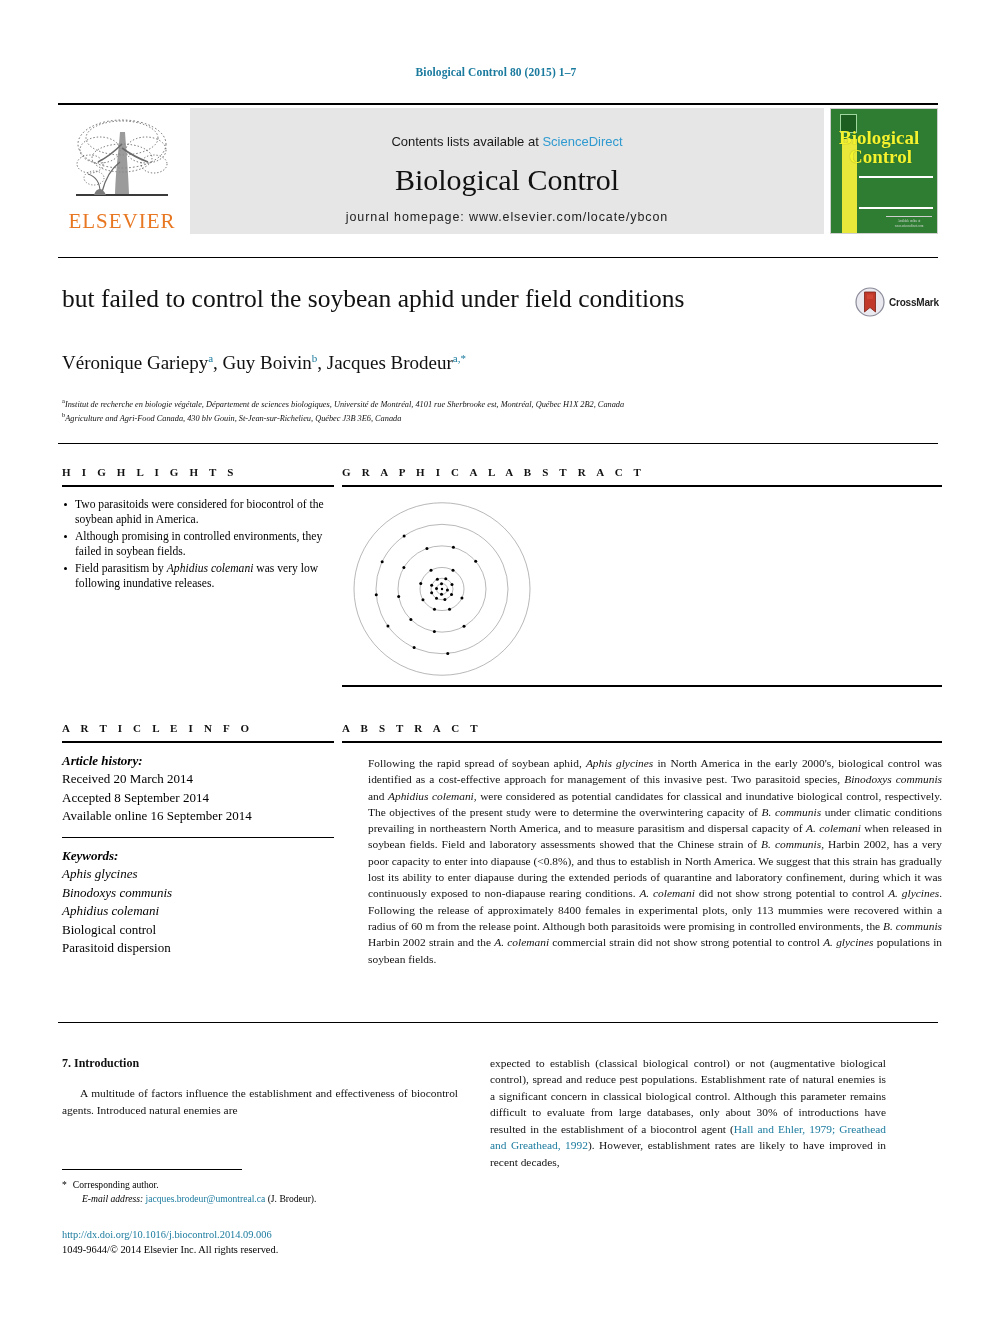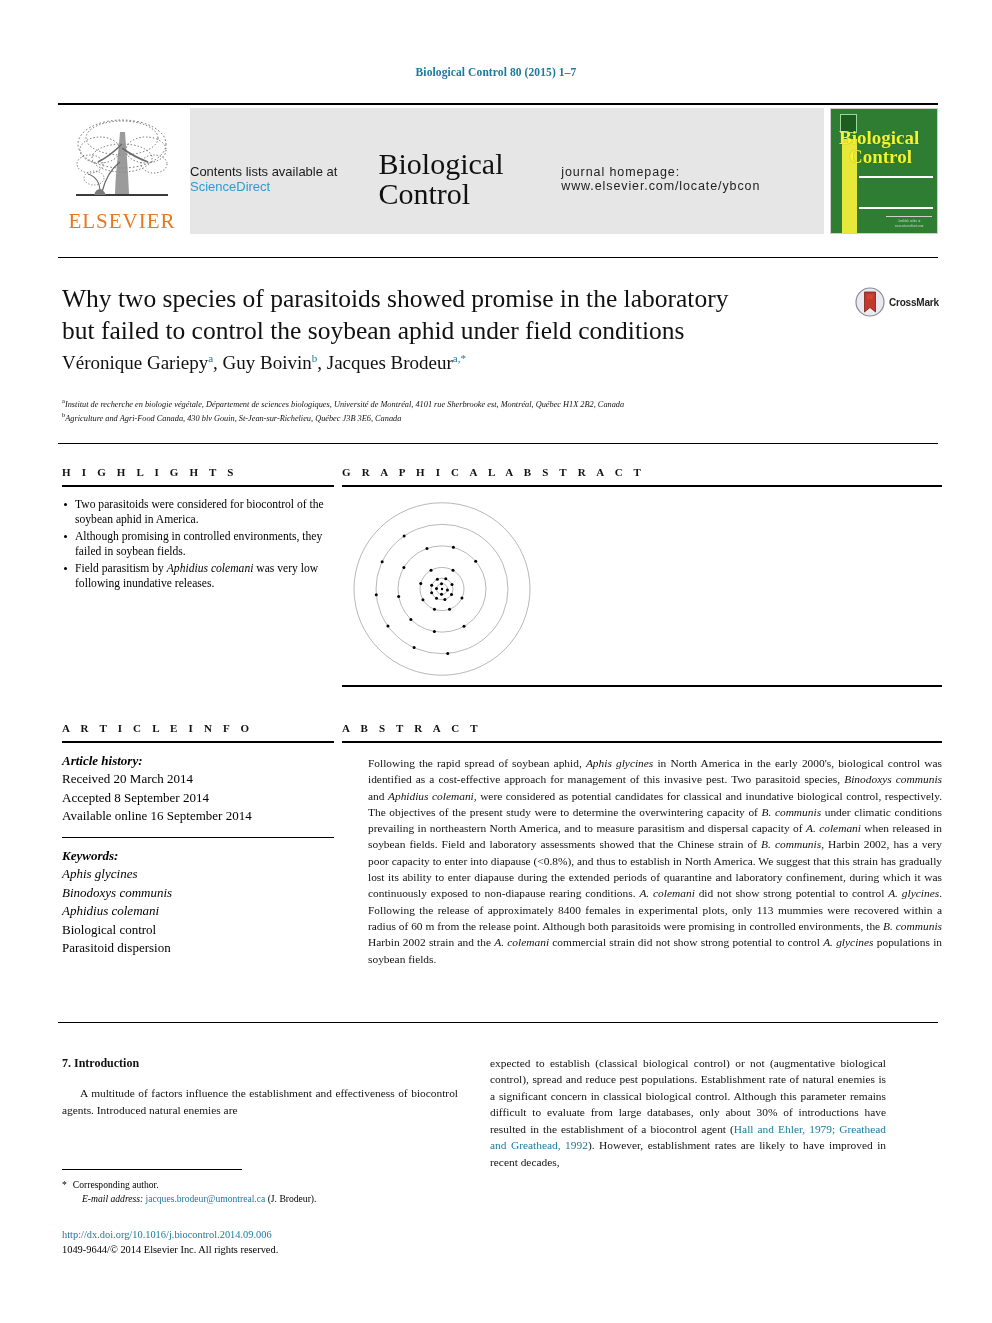--- a/index.html
+++ b/index.html
@@ -62,20 +62,21 @@
     font-size: 21px;
     letter-spacing: 1px;
     color: #E87722;
     line-height: 1;
     margin-top: 1px;
   }
   .center-band {
     flex: 1 1 auto;
     background: #e6e6e6;
     display: flex;
+    flex-direction: column;
     justify-content: space-between;
     align-items: center;
     padding: 26px 0 10px 0;
     box-sizing: border-box;
     margin-left: 4px;
     margin-right: 6px;
   }
   .contents-line {
     font-family: "Liberation Sans", sans-serif;
     font-size: 13px;
@@ -420,21 +421,20 @@
           <div>Available online at www.sciencedirect.com</div>
         </div>
       </div>
 
     </div>
   </div>
 
   <div class="title-rule-top"></div>
 
   <div class="paper-title">
-    <div>Why two species of parasitoids showed promise in the laboratory</div>
     <div>but failed to control the soybean aphid under field conditions</div>
   </div>
 
   <div class="crossmark">
     <svg width="30" height="30" viewBox="0 0 30 30">
       <circle cx="15" cy="15" r="14" fill="#e9e9ef" stroke="#8a8a99" stroke-width="1.2"></circle>
       <path d="M9.5 5 H20.5 V25 L15 20.5 L9.5 25 Z" fill="#c0392b" stroke="#7b1f16" stroke-width="0.8"></path>
       <path d="M12 7.5 H18 V12 H12 Z" fill="#d94f3d" opacity="0.6"></path>
     </svg>
     <span class="crossmark-label">CrossMark</span>

